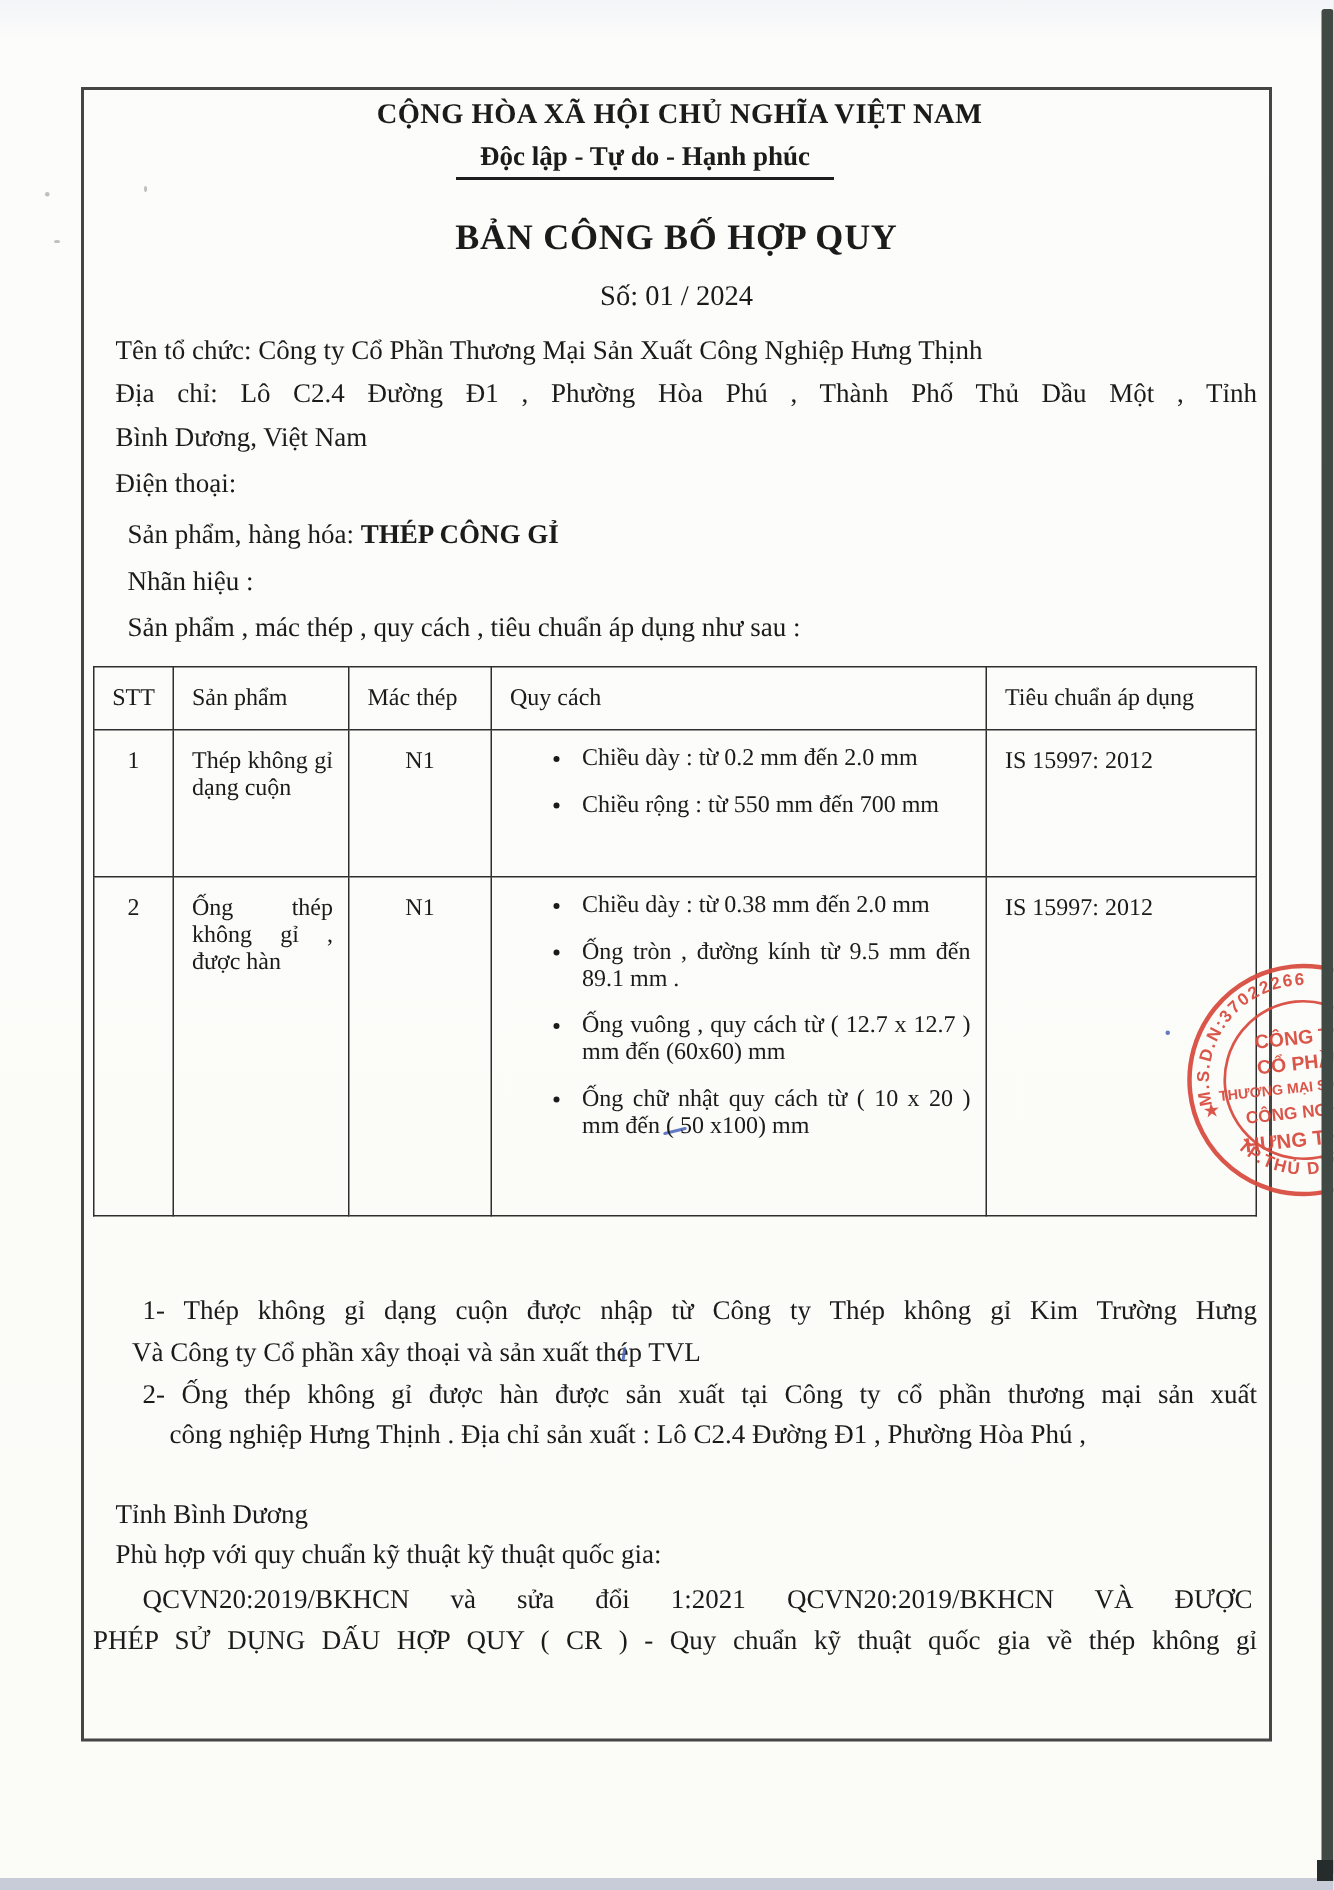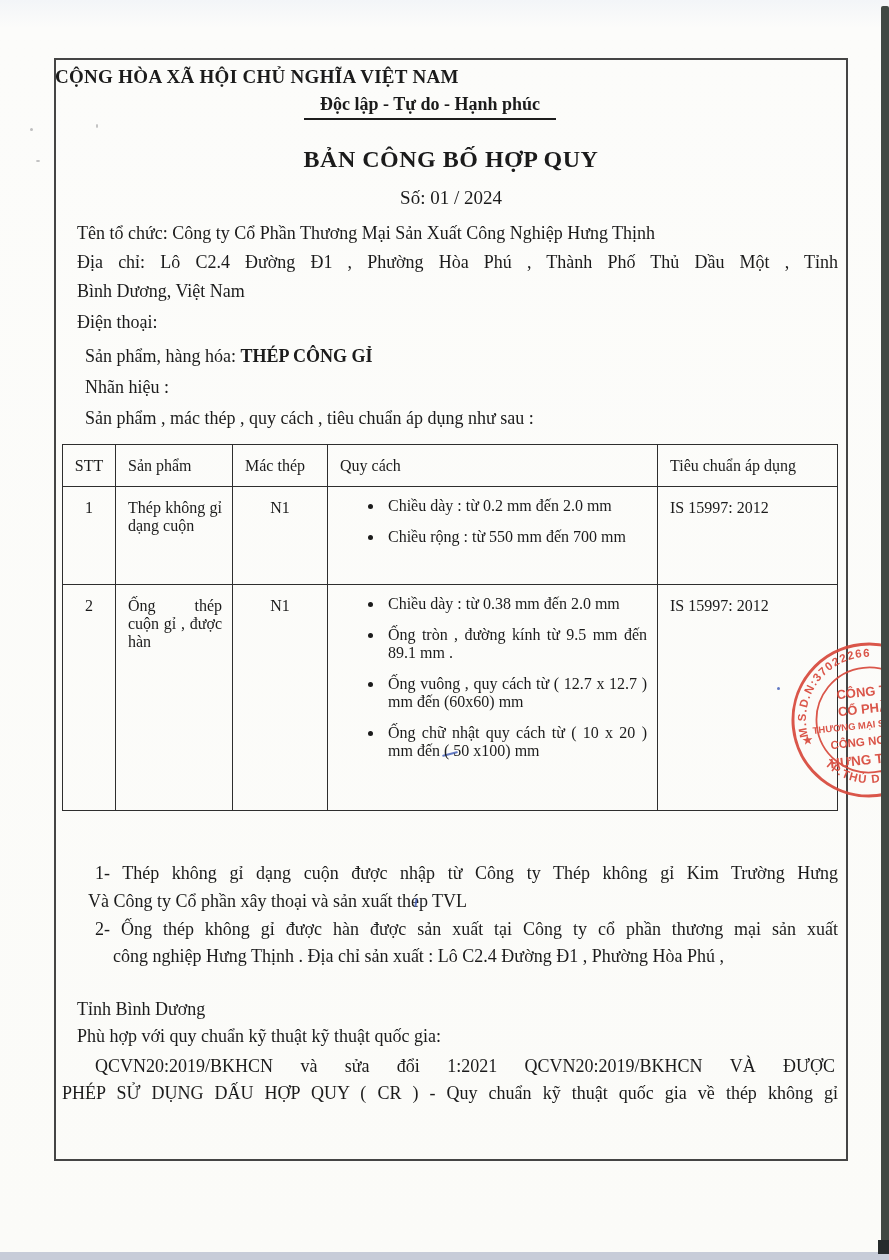--- a/index.html
+++ b/index.html
@@ -13,21 +13,21 @@
   .abs{position:absolute;}
   
   .edge-right{left:881px;top:6px;width:8px;height:1244px;background:#414944;border-radius:2px;z-index:30;}
   .edge-right-foot{left:878px;top:1240px;width:11px;height:14px;background:#262b2c;z-index:31;}
   .edge-bottom{left:0;top:1252px;width:889px;height:8px;background:#c7ccd8;z-index:29;}
   .speck{background:#8d8d90;border-radius:50%;opacity:.55;}
   .pen-blue{background:#3c59b5;opacity:.8;border-radius:1px;}
   
   .frame{left:54px;top:58px;width:794px;height:1103px;border:2px solid #454545;box-sizing:border-box;}
   
-  .nat-title{left:55px;top:66px;width:716px;text-align:left;font-size:19px;font-weight:bold;letter-spacing:.3px;}
+  .nat-title{left:55px;top:66px;width:716px;text-align:center;font-size:19px;font-weight:bold;letter-spacing:.3px;padding-left:40px;}
   .motto-wrap{left:55px;top:94px;width:792px;text-align:center;}
   .motto{display:inline-block;font-size:18px;font-weight:bold;padding:0 16px 3px 16px;border-bottom:2.5px solid #1d1d1d;transform:translateX(-21px);}
   .doc-title{left:55px;top:146px;width:792px;text-align:center;font-size:24px;font-weight:bold;letter-spacing:.5px;}
   .doc-number{left:55px;top:187px;width:792px;text-align:center;font-size:19px;}
   
   .tline{font-size:18px;line-height:24px;white-space:nowrap;}
   .tjust{font-size:18px;line-height:24px;text-align:justify;text-align-last:justify;white-space:normal;}
   .bold{font-weight:bold;}
   
   .ptable{left:62px;top:444px;border-collapse:collapse;table-layout:fixed;z-index:2;}
@@ -107,21 +107,21 @@
         <td class="cell-qc">
           <ul class="spec-list">
             <li>Chiều dày : từ 0.2 mm đến 2.0 mm</li>
             <li>Chiều rộng : từ 550 mm đến 700 mm</li>
           </ul>
         </td>
         <td class="cell-tc">IS 15997: 2012</td>
       </tr>
       <tr class="row2">
         <td class="cell-stt">2</td>
-        <td class="cell-sp">Ống thép cuộn gỉ , được hàn</td>
+        <td class="cell-sp">Ống thép không gỉ , được hàn</td>
         <td class="cell-mt">N1</td>
         <td class="cell-qc">
           <ul class="spec-list">
             <li>Chiều dày : từ 0.38 mm đến 2.0 mm</li>
             <li>Ống tròn , đường kính từ 9.5 mm đến 89.1 mm .</li>
             <li>Ống vuông , quy cách từ ( 12.7 x 12.7 ) mm đến (60x60) mm</li>
             <li>Ống chữ nhật quy cách từ ( 10 x 20 ) mm đến ( 50 x100) mm</li>
           </ul>
         </td>
         <td class="cell-tc">IS 15997: 2012</td>

